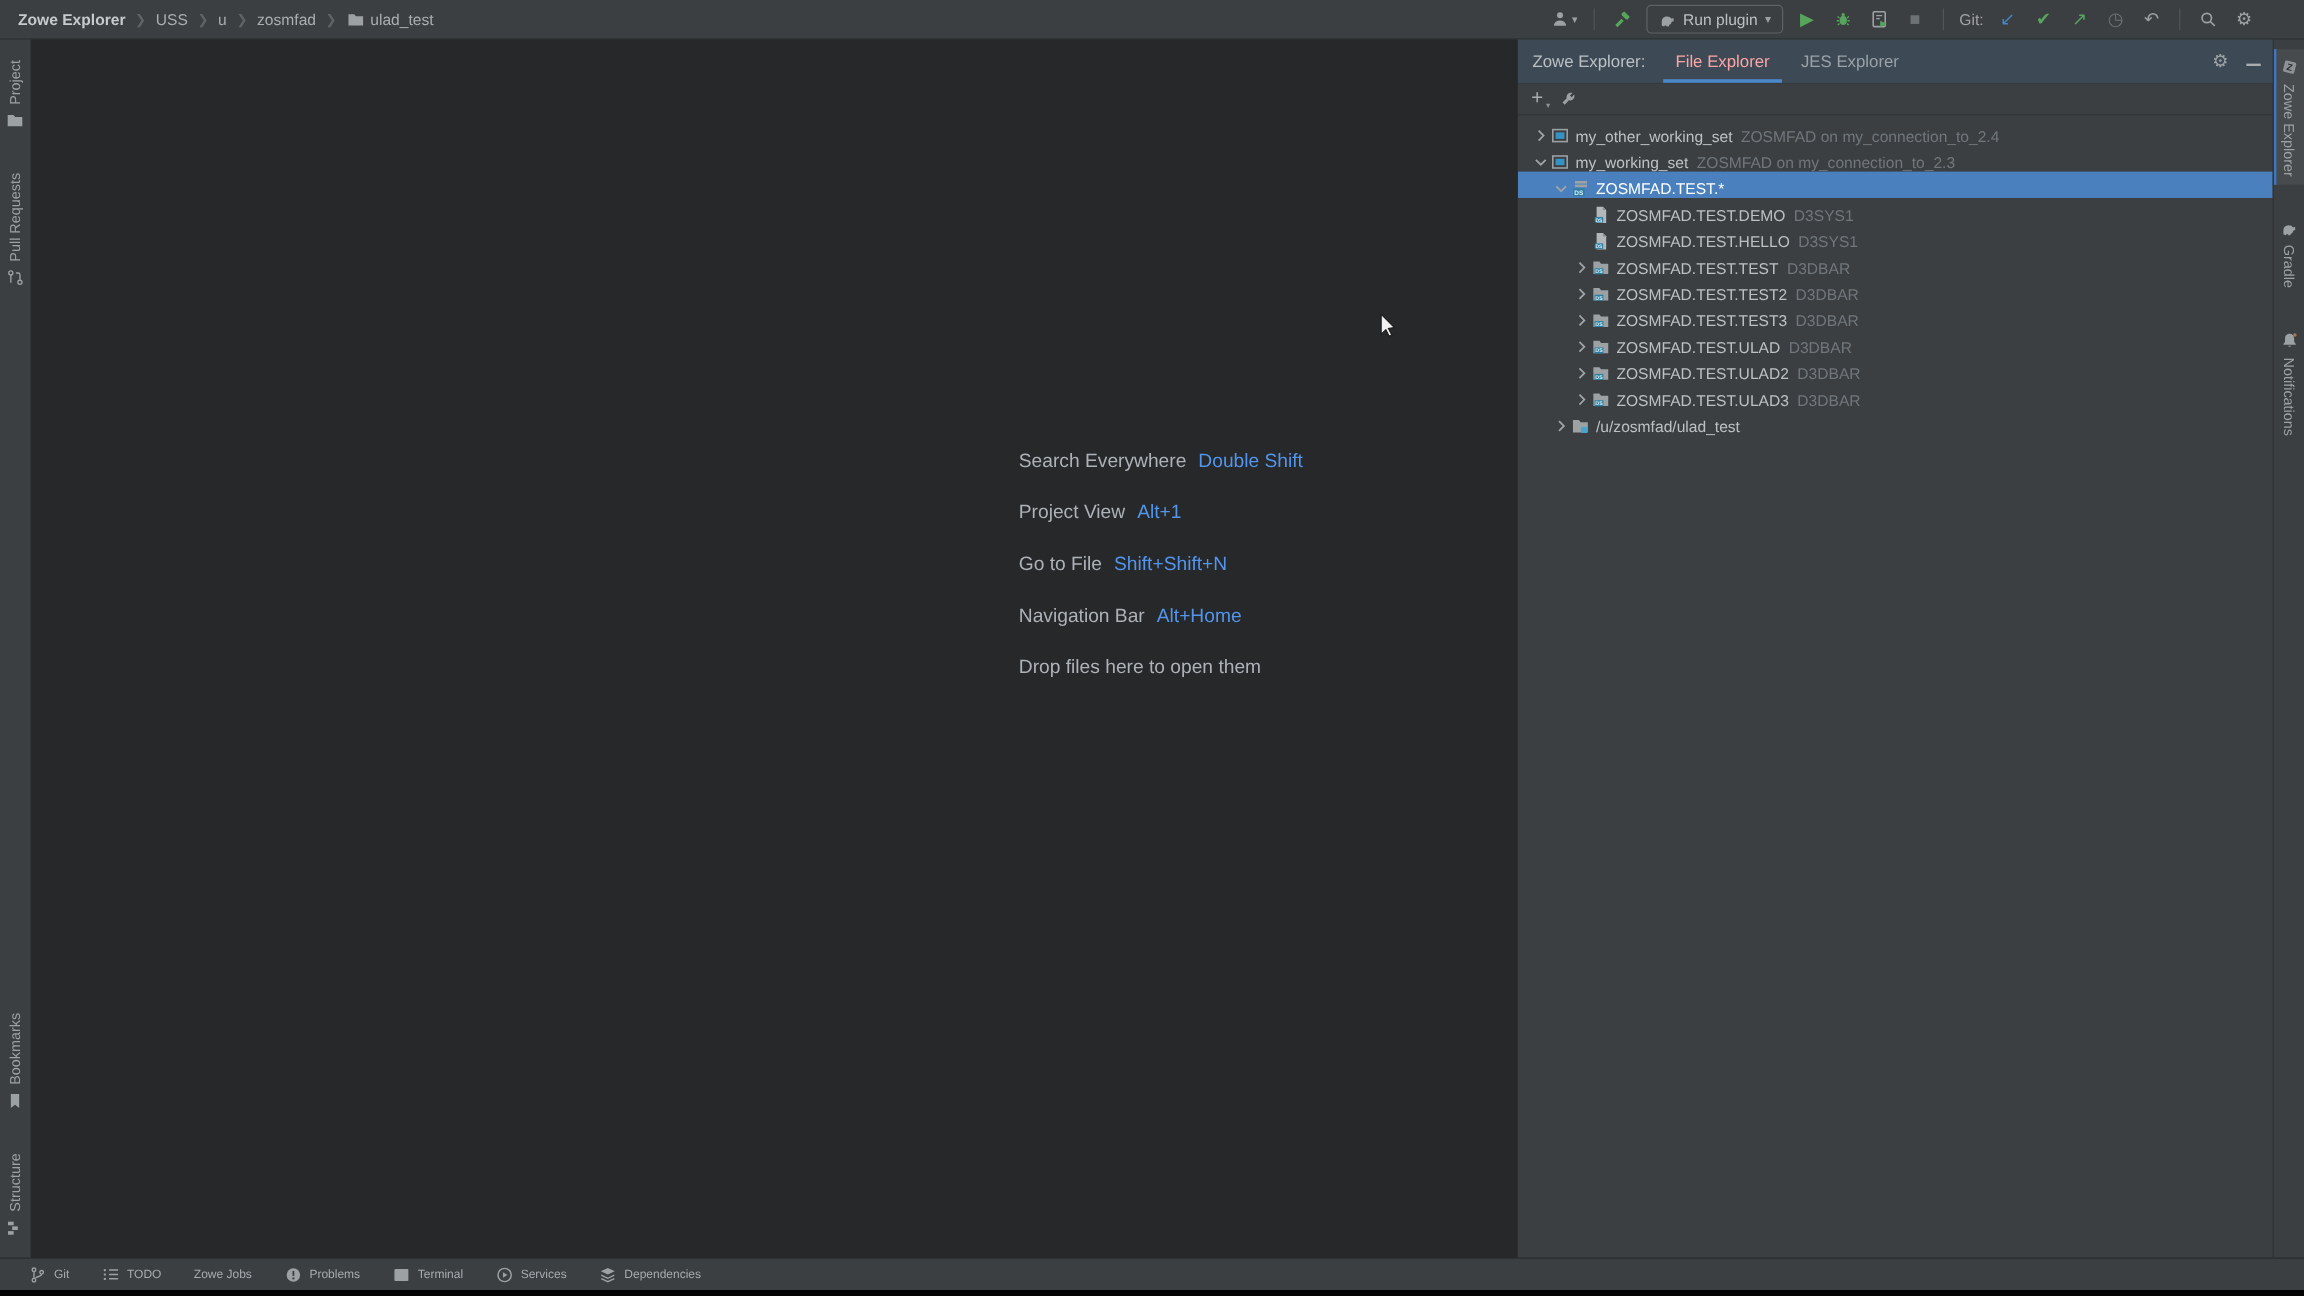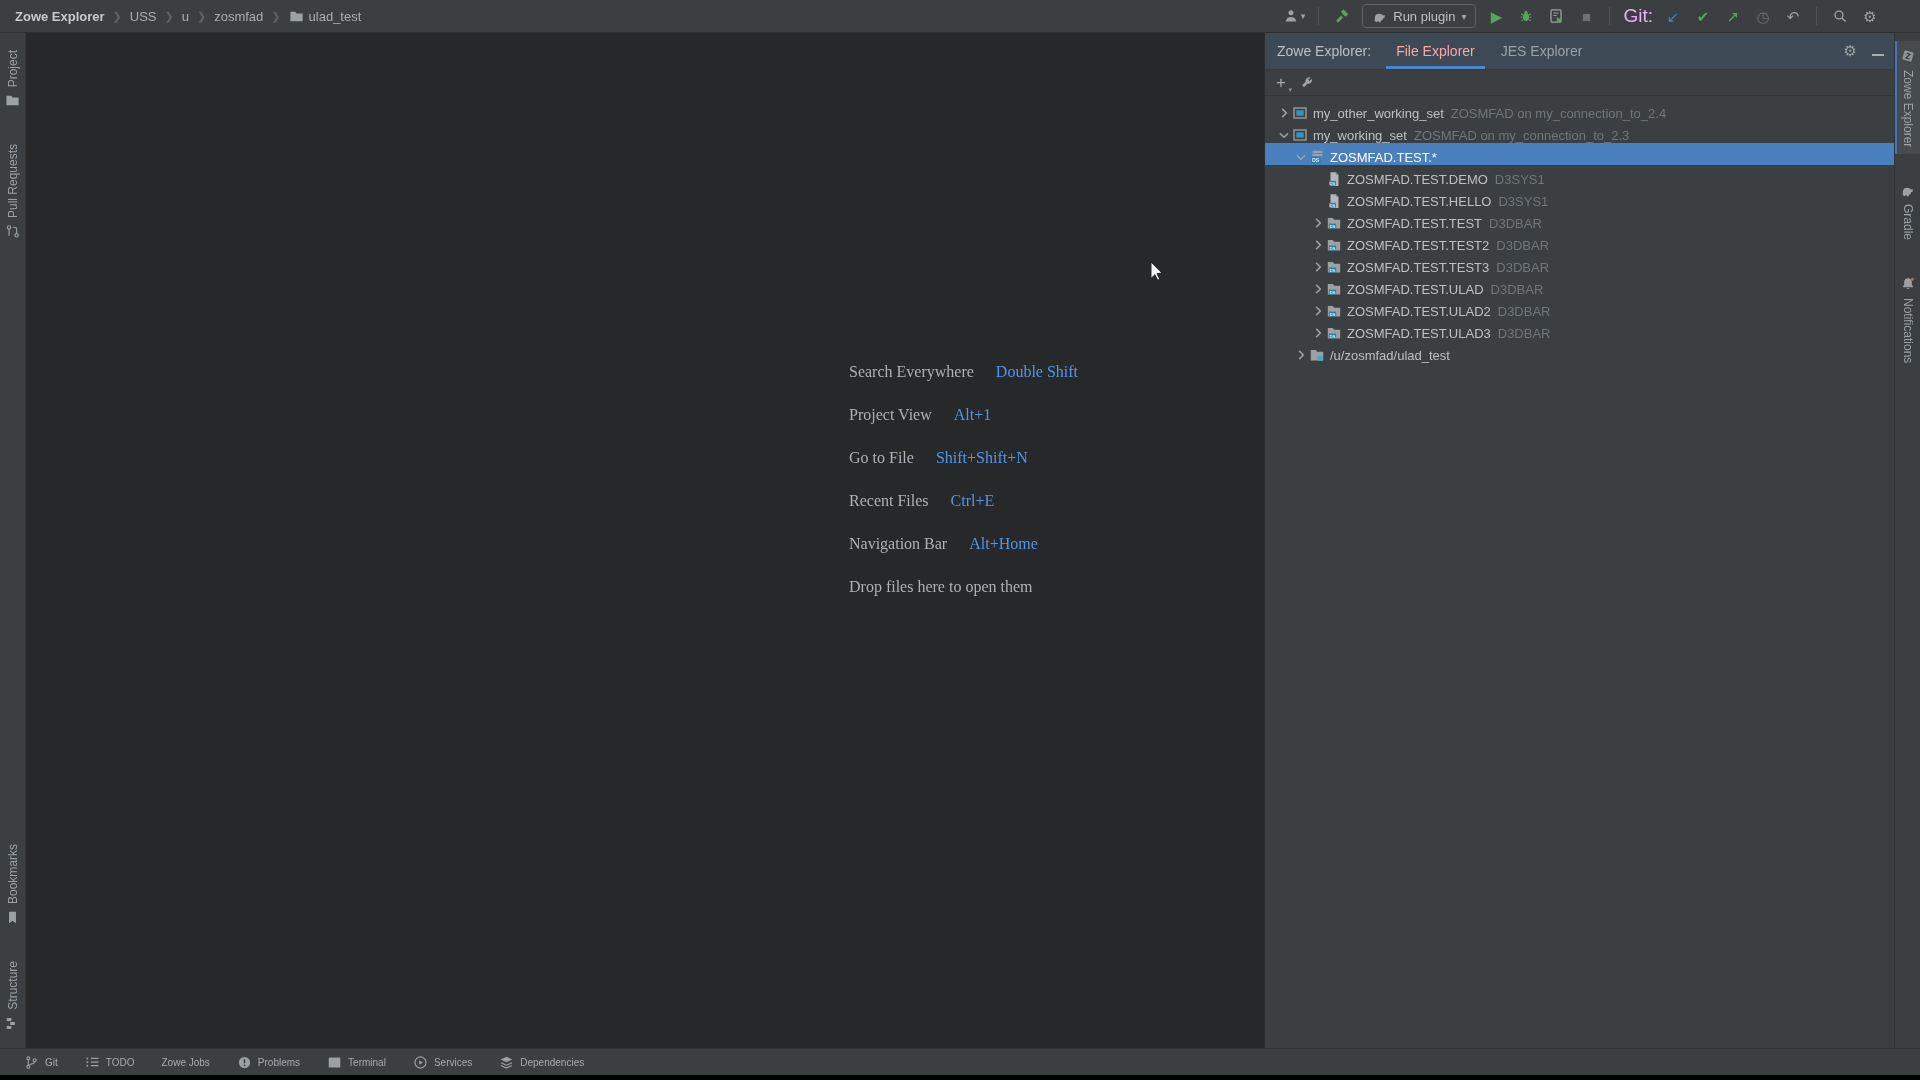--- a/index.html
+++ b/index.html
@@ -12,21 +12,21 @@
              display:flex; align-items:center; justify-content:space-between;
              padding:0 10px 0 15px; flex:none; }
   .breadcrumbs { display:flex; align-items:center; gap:8px; font-size:13px; color:#a9adb0; }
   .crumb { display:flex; align-items:center; gap:5px; cursor:default; }
   .crumb.bold { color:#c7cacc; font-weight:bold; }
   .crumb-sep { color:#5e6365; font-size:11px; }
   .toolbar-right { display:flex; align-items:center; gap:10px; }
   .tb-btn { min-width:20px; height:22px; display:flex; align-items:center; justify-content:center;
             font-size:15px; line-height:1; color:#9ca1a4; }
   .tb-sep { width:1px; height:18px; background:#515557; margin:0 3px; }
-  .tb-label { color:#f0abfc; font-size:19px; }
+  .tb-label { color:#a3a3a3; font-size:13px; }
   .run-config { display:flex; align-items:center; gap:6px; border:1px solid #5e6264;
                 border-radius:4px; height:24px; padding:0 9px; color:#bcc0c2; font-size:13px; }
   .run-caret { font-size:10px; color:#9ca1a4; }
   .avatar { width:19px; height:19px; border-radius:50%;
             background:linear-gradient(135deg,#63c06f 10%,#3da7d8 55%,#2f56c0 95%); }
   .glyph-green { color:#57a55c; } .glyph-blue { color:#4584c4; }
   .glyph-dim { color:#6c7174; } .glyph-gray { color:#9ca1a4; }
 
   
   .middle { flex:1; display:flex; min-height:0; }
@@ -39,22 +39,22 @@
   .strip.left  .strip-label { writing-mode:vertical-rl; transform:rotate(180deg); }
   .strip.right .strip-label { writing-mode:vertical-rl; }
   .strip.right .strip-item { flex-direction:column; }
   .strip-item.active { background:#474b4d; }
   .strip-item.active::before { content:""; position:absolute; left:0; top:0; bottom:0;
                                width:2px; background:#3f76bf; }
 
   
   .editor { flex:1; position:relative; background:#262829; }
   .shortcuts { position:absolute; left:823px; top:330px; }
-  .sc-line { height:43px; display:flex; align-items:flex-start; gap:22px;
-             font-size:16px; color:#adb2b8; white-space:pre;font-family:Liberation Serif, serif; }
+  .sc-line { height:43px; display:flex; align-items:center; gap:10px;
+             font-size:16px; color:#adb2b8; white-space:pre; }
   .sc-keys { color:#5394ec; }
   .cursor { position:absolute; left:1124px; top:228px; }
 
   
   .tool-window { width:630px; flex:none; background:#3c3f41; border-left:1px solid #2b2e30;
                  display:flex; flex-direction:column; }
   .tw-header { height:37px; flex:none; background:#3d4a56; display:flex; align-items:stretch;
                padding:0 10px 0 12px; border-bottom:1px solid #343a3f; }
   .tw-title { color:#bcc0c3; font-size:14px; display:flex; align-items:center; margin-right:12px; }
   .tw-tab { position:relative; display:flex; align-items:center; padding:0 13px;
@@ -233,21 +233,20 @@
             </span>
           </div>
         </div>
     </div>
 
     <div class="editor">
       <div class="shortcuts" id="shortcuts">
           <div class="sc-line"><span>Search Everywhere</span><span class="sc-keys">Double Shift</span></div>
           <div class="sc-line"><span>Project View</span><span class="sc-keys">Alt+1</span></div>
           <div class="sc-line"><span>Go to File</span><span class="sc-keys">Shift+Shift+N</span></div>
-          <div class="sc-line"><span>Recent Files</span><span class="sc-keys">Ctrl+E</span></div>
           <div class="sc-line"><span>Navigation Bar</span><span class="sc-keys">Alt+Home</span></div>
           <div class="sc-line"><span>Drop files here to open them</span></div>
         </div>
       <div class="cursor">
         <svg width="18" height="20" viewBox="0 0 18 20">
           <path d="M1 1l11 11-5 .7 2.8 5.4-2.1 1.1-2.8-5.5L1 17.5z" fill="#f2f2f2" stroke="#1c1c1c" stroke-width="0.9"></path>
         </svg>
       </div>
     </div>
 

